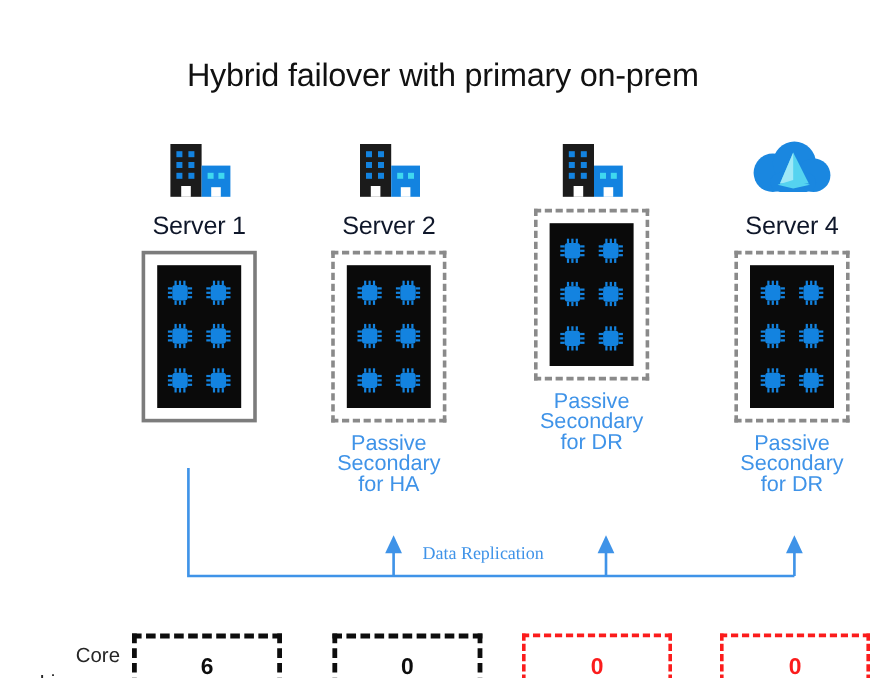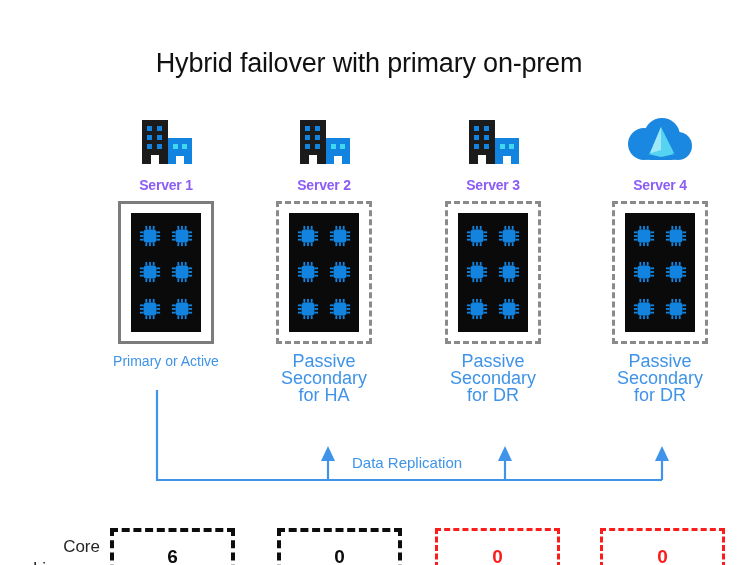--- a/index.html
+++ b/index.html
@@ -29,23 +29,23 @@
   .col-3 { left: 413px; }
   .col-4 { left: 580px; }
 
   .icon-wrap {
     height: 52px;
     display: flex; align-items: flex-end; justify-content: center;
   }
   .server-name {
     margin-top: 11px;
     text-align: center;
-    font-size: 14px;
-    font-weight: bold;
-    color: #8b5cf6;
+    font-size: 21px;
+    font-weight: normal;
+    color: #0f172a;
     letter-spacing: -0.2px;
   }
 
   
   .rack-outer {
     margin: 8px auto 0;
     width: 96px; height: 143px;
     background: #ffffff;
     display: flex; align-items: center; justify-content: center;
   }
@@ -79,20 +79,21 @@
   #replication-layer {
     position: absolute; left: 0; top: 0; width: 738px; height: 565px;
     pointer-events: none;
   }
   .replication-label {
     position: absolute;
     left: 352px; top: 420px;
     font-size: 15px;
     color: #3f93e8;
     white-space: nowrap;
+    font-family: Liberation Serif, serif;
   }
 
   
   .licenses-label {
     position: absolute;
     left: 8px; top: 502px;
     width: 92px;
     text-align: right;
     font-size: 17px;
     line-height: 22px;
@@ -242,21 +243,20 @@
               <rect x="1" y="7" width="4" height="2"></rect>
               <rect x="1" y="11" width="4" height="2"></rect>
               <rect x="1" y="15" width="4" height="2"></rect>
               <rect x="19" y="7" width="4" height="2"></rect>
               <rect x="19" y="11" width="4" height="2"></rect>
               <rect x="19" y="15" width="4" height="2"></rect>
             </g>
           </svg>
       </div>
     </div>
-    <div class="role-caption single">Primary or Active</div>
   </div>
 
   <div class="server-col col-2">
     <div class="icon-wrap">
       <svg width="64" height="48" viewBox="0 0 64 48">
         <rect x="8" y="2" width="26" height="44" fill="#1b1b1b"></rect>
         <rect x="34" y="20" width="24" height="26" fill="#1383e0"></rect>
         <g fill="#1383e0">
           <rect x="13" y="8" width="5" height="5"></rect>
             <rect x="23" y="8" width="5" height="5"></rect>
@@ -399,21 +399,20 @@
             <rect x="23" y="26" width="5" height="5"></rect>
         </g>
         <g fill="#3fd8ef">
           <rect x="39" y="26" width="5" height="5"></rect>
             <rect x="48" y="26" width="5" height="5"></rect>
         </g>
         <rect x="17" y="37" width="8" height="9" fill="#ffffff"></rect>
         <rect x="42" y="38" width="8" height="8" fill="#ffffff"></rect>
       </svg>
     </div>
-    <div class="server-name">Server 3</div>
     <div class="rack-outer dashed">
       <div class="rack-inner">
         <svg class="chip" viewBox="0 0 24 24">
             <g fill="#1383e0">
               <rect x="5" y="5" width="14" height="14" rx="3"></rect>
               <rect x="7" y="1" width="2" height="4"></rect>
               <rect x="11" y="1" width="2" height="4"></rect>
               <rect x="15" y="1" width="2" height="4"></rect>
               <rect x="7" y="19" width="2" height="4"></rect>
               <rect x="11" y="19" width="2" height="4"></rect>

